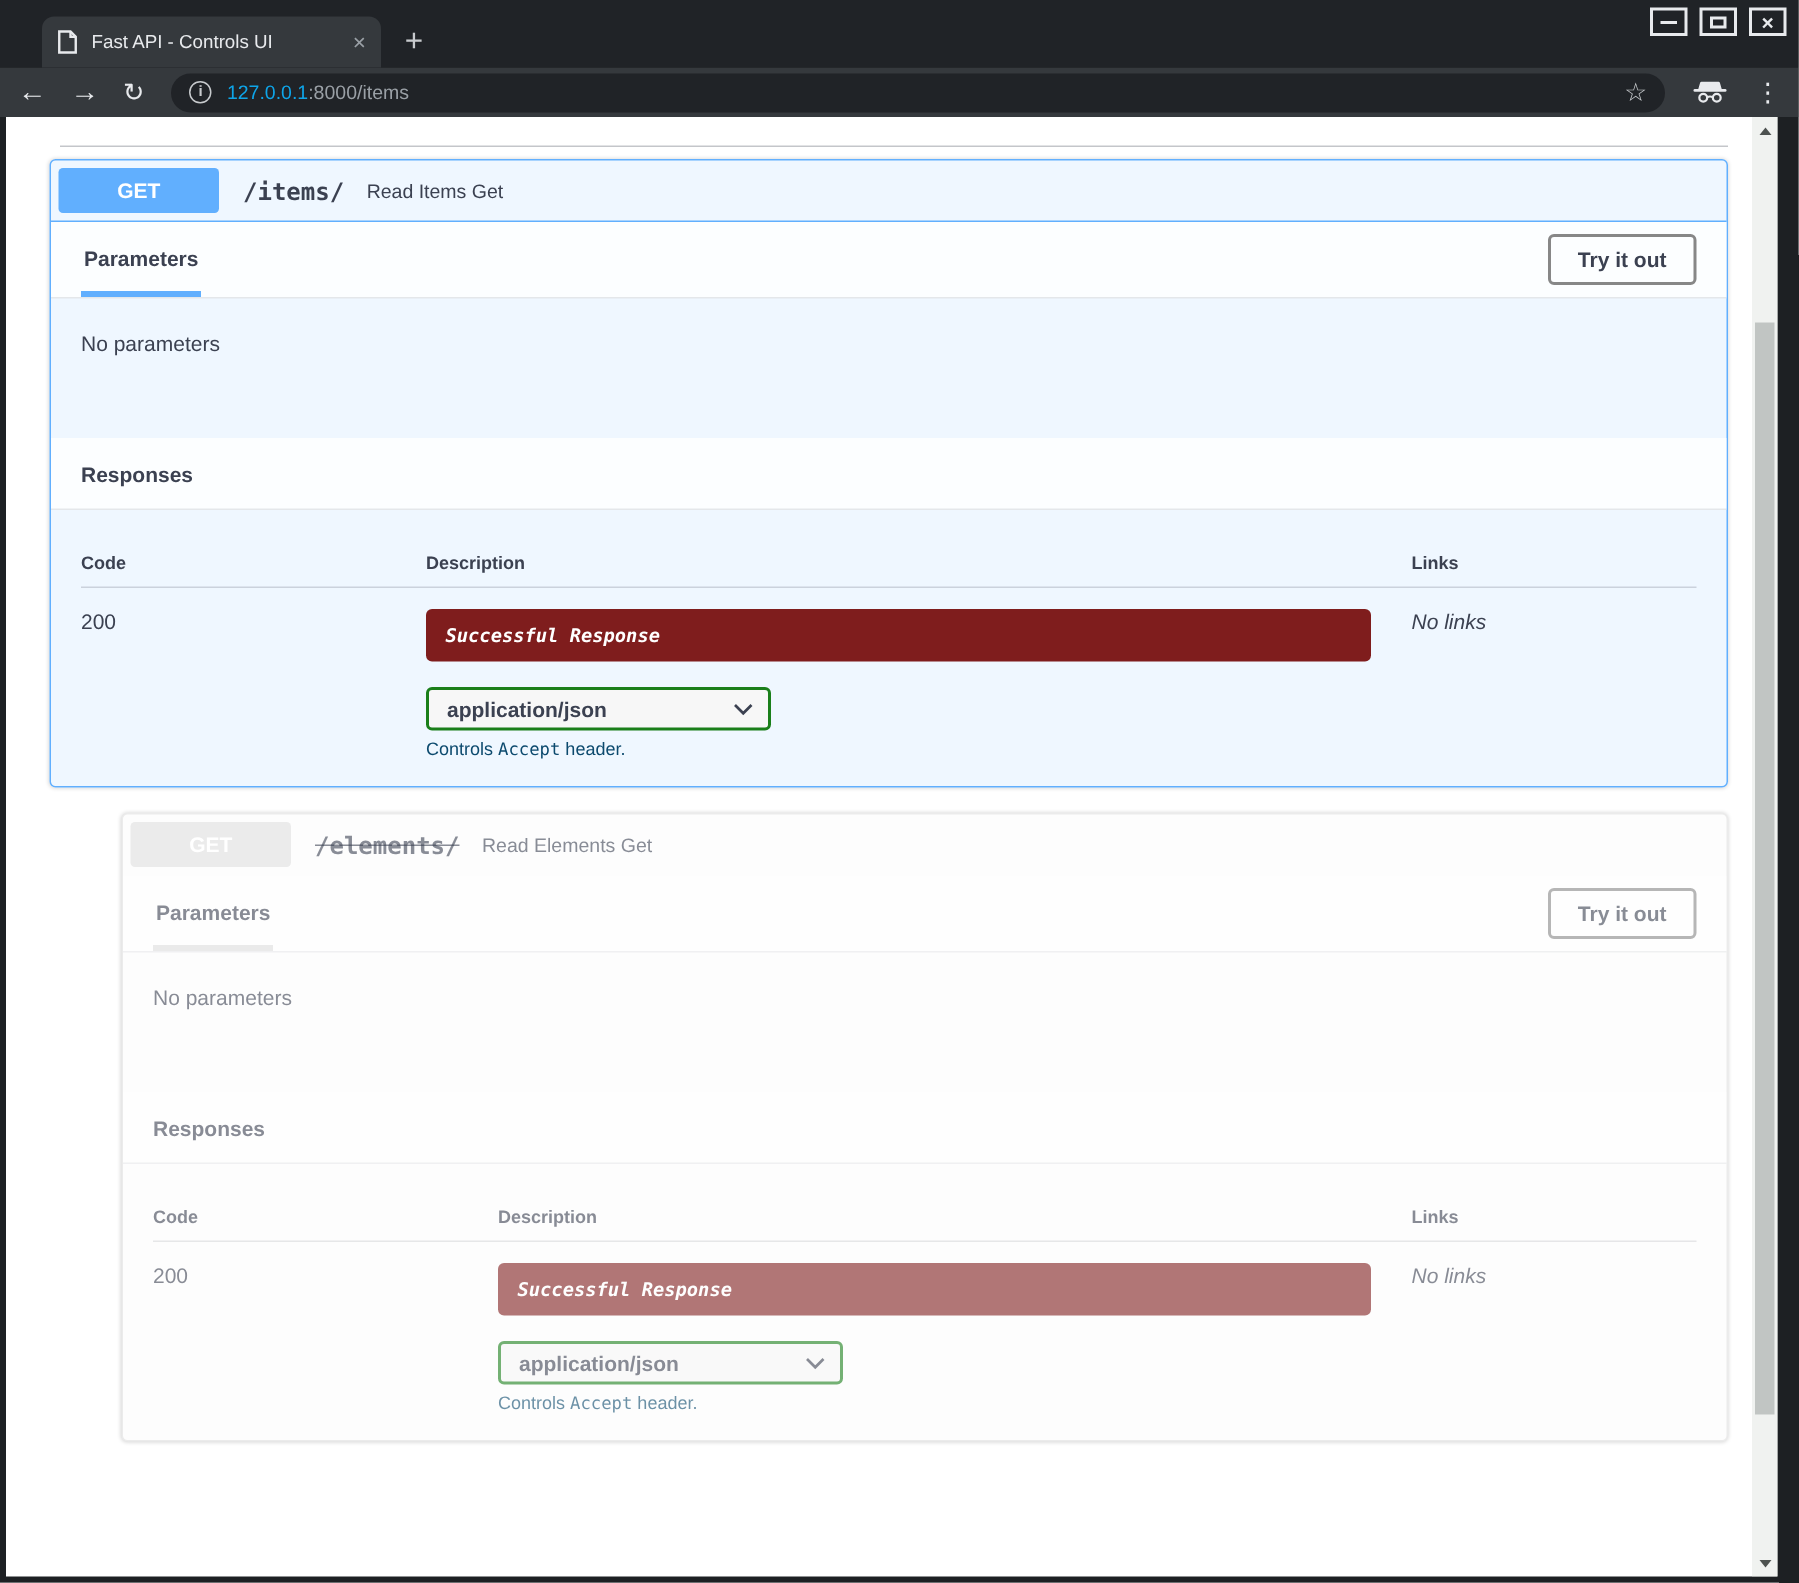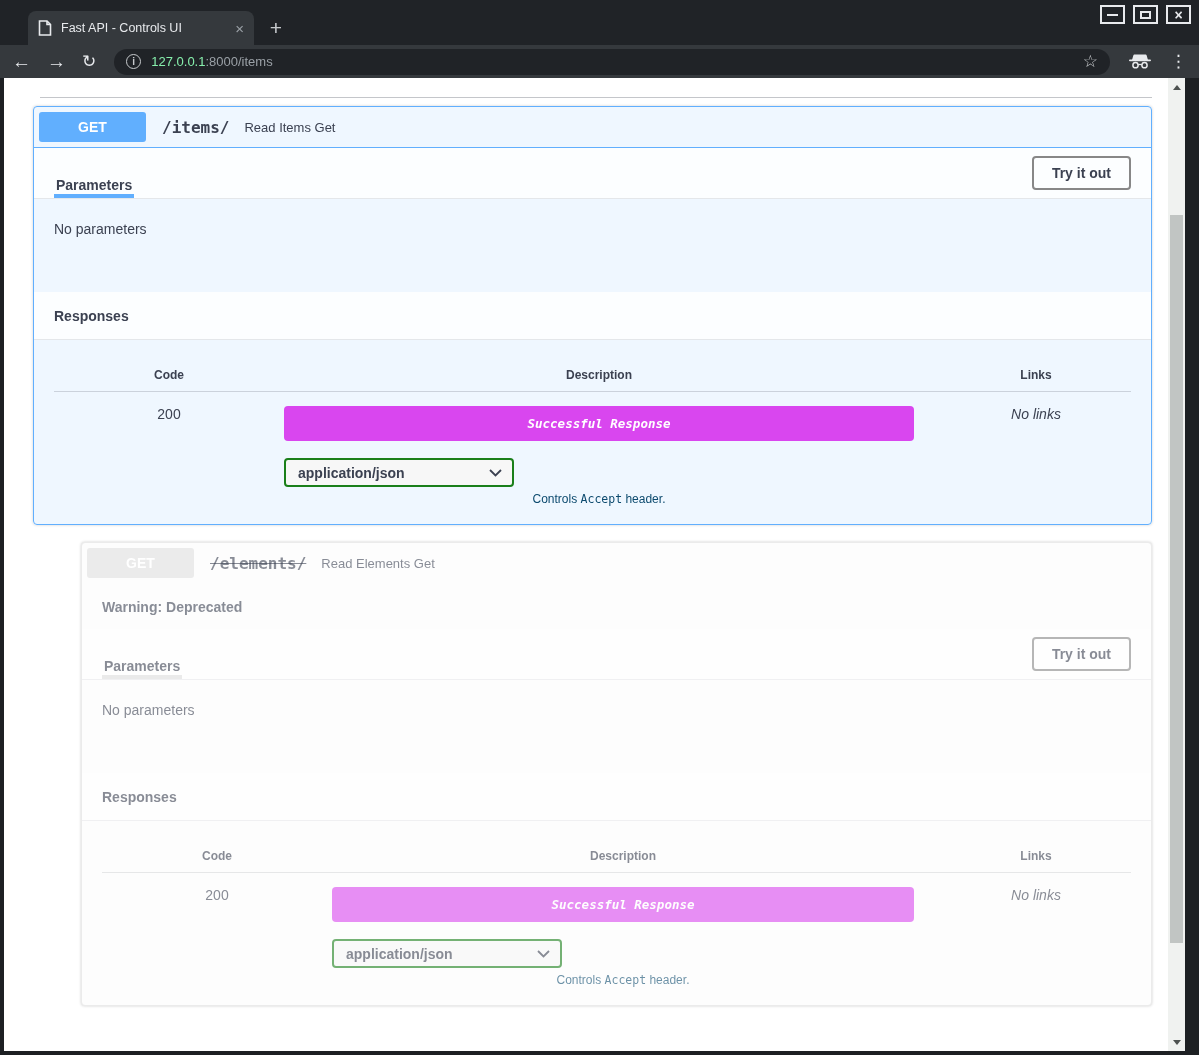--- a/index.html
+++ b/index.html
@@ -21,21 +21,21 @@
   .glyph-max { width:11px; height:8px; border:2px solid #e8eaed; display:block; }
   .glyph-close { font-size:14px; font-weight:bold; line-height:1; }
 
   .toolbar { height:33px; background:#35393d; display:flex; align-items:center; padding:0 12px; }
   .nav-icon { color:#e8eaed; font-size:19px; margin-right:16px; line-height:1; }
   .nav-icon.reload { font-size:17px; }
   .urlbar { flex:1; height:26px; background:#202327; border-radius:13px; display:flex; align-items:center;
             padding:0 12px; margin:0 10px 0 2px; }
   .info-icon { width:15px; height:15px; border:1.5px solid #c7cacd; border-radius:50%; color:#c7cacd;
                font-size:10px; font-weight:bold; display:grid; place-items:center; margin-right:10px; font-style:normal; }
-  .url-host { color:#86efac; font-size:13px; }
+  .url-host { color:#0ea5e9; font-size:13px; }
   .url-rest { color:#9aa0a6; font-size:13px; }
   .star-icon { margin-left:auto; color:#c7cacd; font-size:17px; }
   .incognito-icon { margin:0 4px 0 8px; display:flex; align-items:center; }
   .menu-icon { color:#e8eaed; font-size:17px; margin-left:14px; letter-spacing:0; }
 
   
   .viewport { position:absolute; top:78px; left:4px; right:14px; bottom:4px; background:#fff; overflow:hidden; }
   .scrollbar { position:absolute; top:0; right:0; bottom:0; width:17px; background:#f0f2f0; }
   .sb-arrow { position:absolute; left:0; right:0; height:14px; display:grid; place-items:center; }
   .sb-arrow.up { top:2px; }
@@ -63,37 +63,37 @@
   .deprecated .op-path { color:rgba(59,65,81,.6); text-decoration:line-through; }
   .op-desc { font-size:13px; margin-left:15px; color:#3b4151; }
   .deprecated .op-desc { color:rgba(59,65,81,.6); }
 
   .deprecated-warning { padding:15px 20px 14px; font-weight:bold; font-size:14px; color:rgba(59,65,81,.6); }
 
   .dim { opacity:.6; }
 
   .section-header { display:flex; justify-content:space-between; align-items:flex-end; padding:0 20px;
                     background:rgba(255,255,255,.8); border-bottom:1px solid rgba(59,65,81,.12); }
-  .tab-label { font-size:14px; font-weight:bold; color:#3b4151; padding:15px 2px 1px; border-bottom:4px solid #61affe; }
+  .tab-label { font-size:14px; font-weight:bold; color:#3b4151; padding:15px 2px 14px; border-bottom:4px solid #61affe; }
   .deprecated .tab-label { border-bottom-color:#dedede; }
   .tryout-btn { margin:8px 0; padding:7px 18px; border:2px solid #878787; border-radius:4px;
                 font-weight:bold; font-size:14px; color:#3b4151; background:transparent; font-family:inherit; }
 
   .params-body { padding:22px 20px 55px; font-size:14px; }
 
   .responses-header { padding:16px 20px 15px; background:rgba(255,255,255,.8);
                       border-bottom:1px solid rgba(59,65,81,.12); font-weight:bold; font-size:14px; }
 
-  .responses-body { padding:28px 20px 18px;text-align:center; }
+  .responses-body { padding:28px 20px 18px; }
   .resp-grid { display:grid; grid-template-columns:230px 1fr 217px; }
   .resp-head { font-size:12px; font-weight:bold; padding-bottom:9px; border-bottom:1px solid rgba(59,65,81,.2); }
   .resp-row { padding-top:14px; font-size:14px; align-items:start; }
   .links-cell { padding-left:27px; font-style:italic; }
   .resp-head .links-cell { font-style:normal; }
-  .resp-desc-box { background:#d946ef; color:#fff; border-radius:4px; padding:10px 13px;
+  .resp-desc-box { background:#7f1d1d; color:#fff; border-radius:4px; padding:10px 13px;
                    font-family:"DejaVu Sans Mono", monospace; font-style:italic; font-weight:bold; font-size:12.5px; }
   .media-select { margin-top:17px; width:230px; height:29px; background:#f7f7f7; border:2px solid #1a7f1a;
                   border-radius:4px; display:flex; justify-content:space-between; align-items:center;
                   padding:0 10px 0 12px; font-weight:bold; font-size:14px; color:#3b4151; cursor:default; }
   .accept-hint { margin-top:5px; font-size:12px; color:#0c4a6e; }
   .accept-hint code { font-family:"DejaVu Sans Mono", monospace; font-size:11.5px; }
 
   .chev-svg { display:block; }
 </style>
 </head>
@@ -192,21 +192,20 @@
         </div>
       </div>
 
       <div class="opblock deprecated">
         <div class="opblock-summary">
           <span class="method-btn" style="color:#fff;">GET</span>
           <span class="op-path">/elements/</span>
           <span class="op-desc">Read Elements Get</span>
         </div>
 
-        <div class="deprecated-warning">Warning: Deprecated</div>
 
         <div class="dim">
           <div class="section-header">
             <span class="tab-label">Parameters</span>
             <button class="tryout-btn">Try it out</button>
           </div>
           <div class="params-body">
             <span>No parameters</span>
           </div>
 

